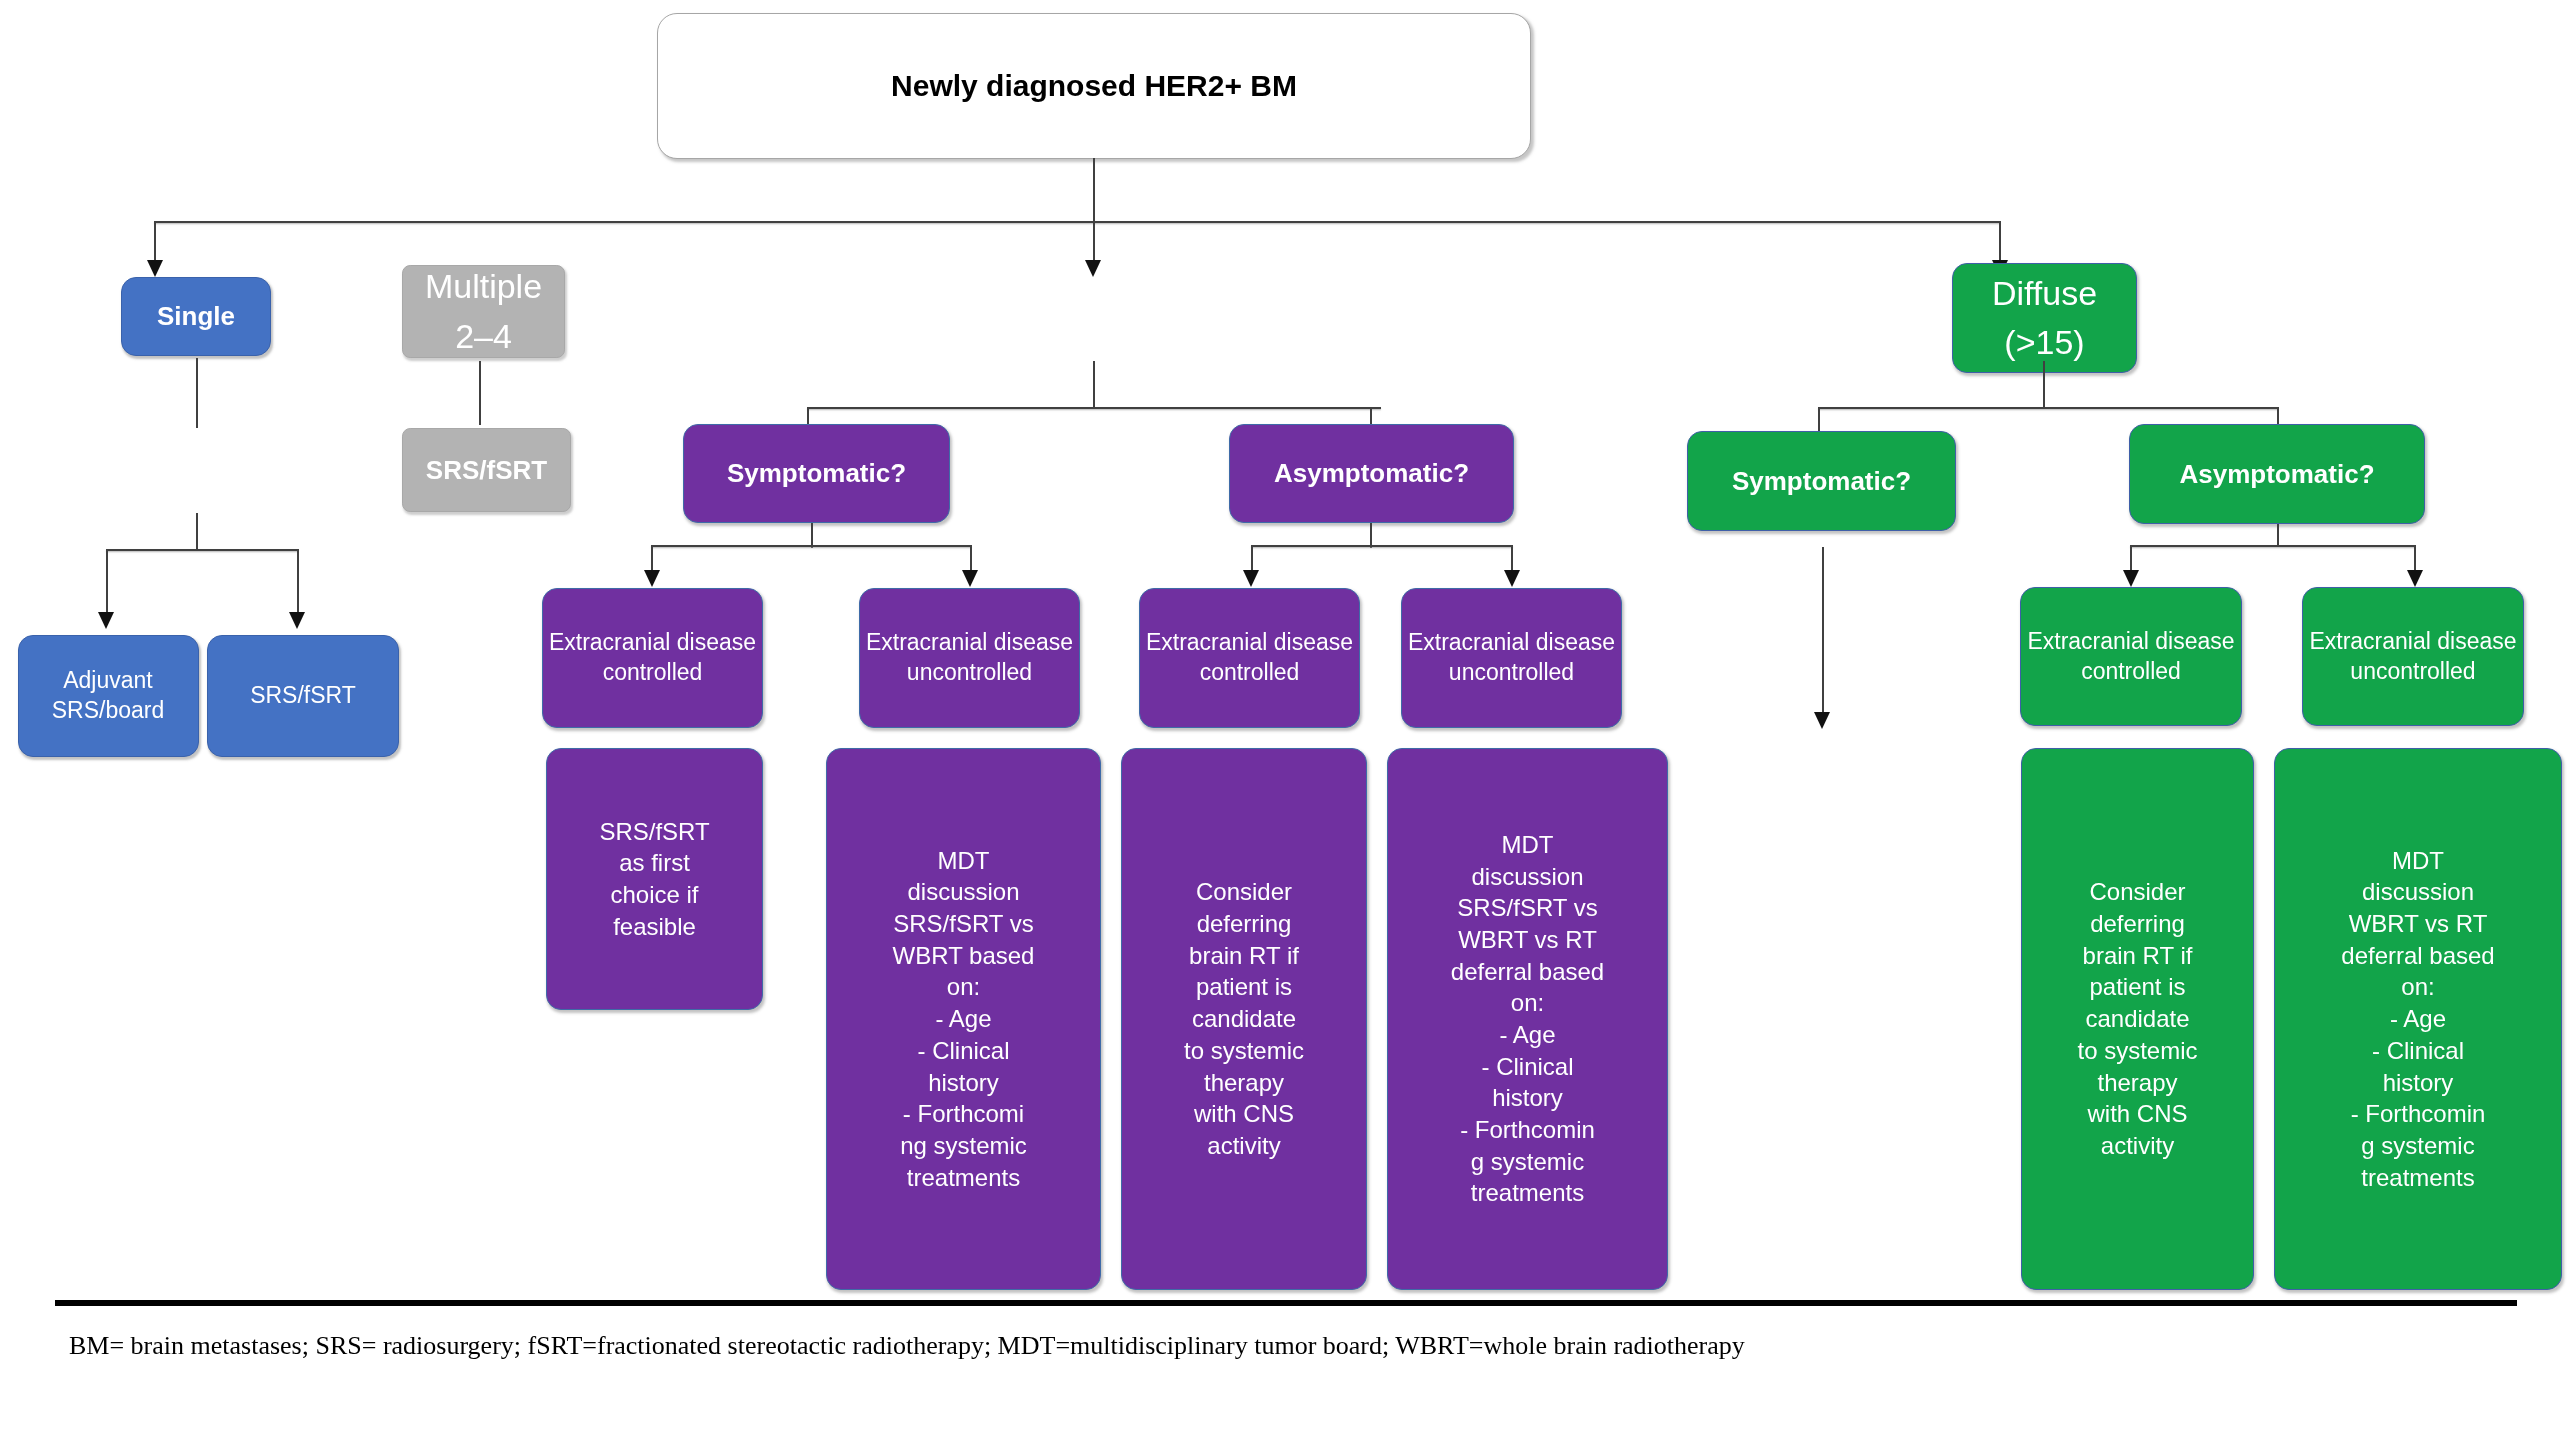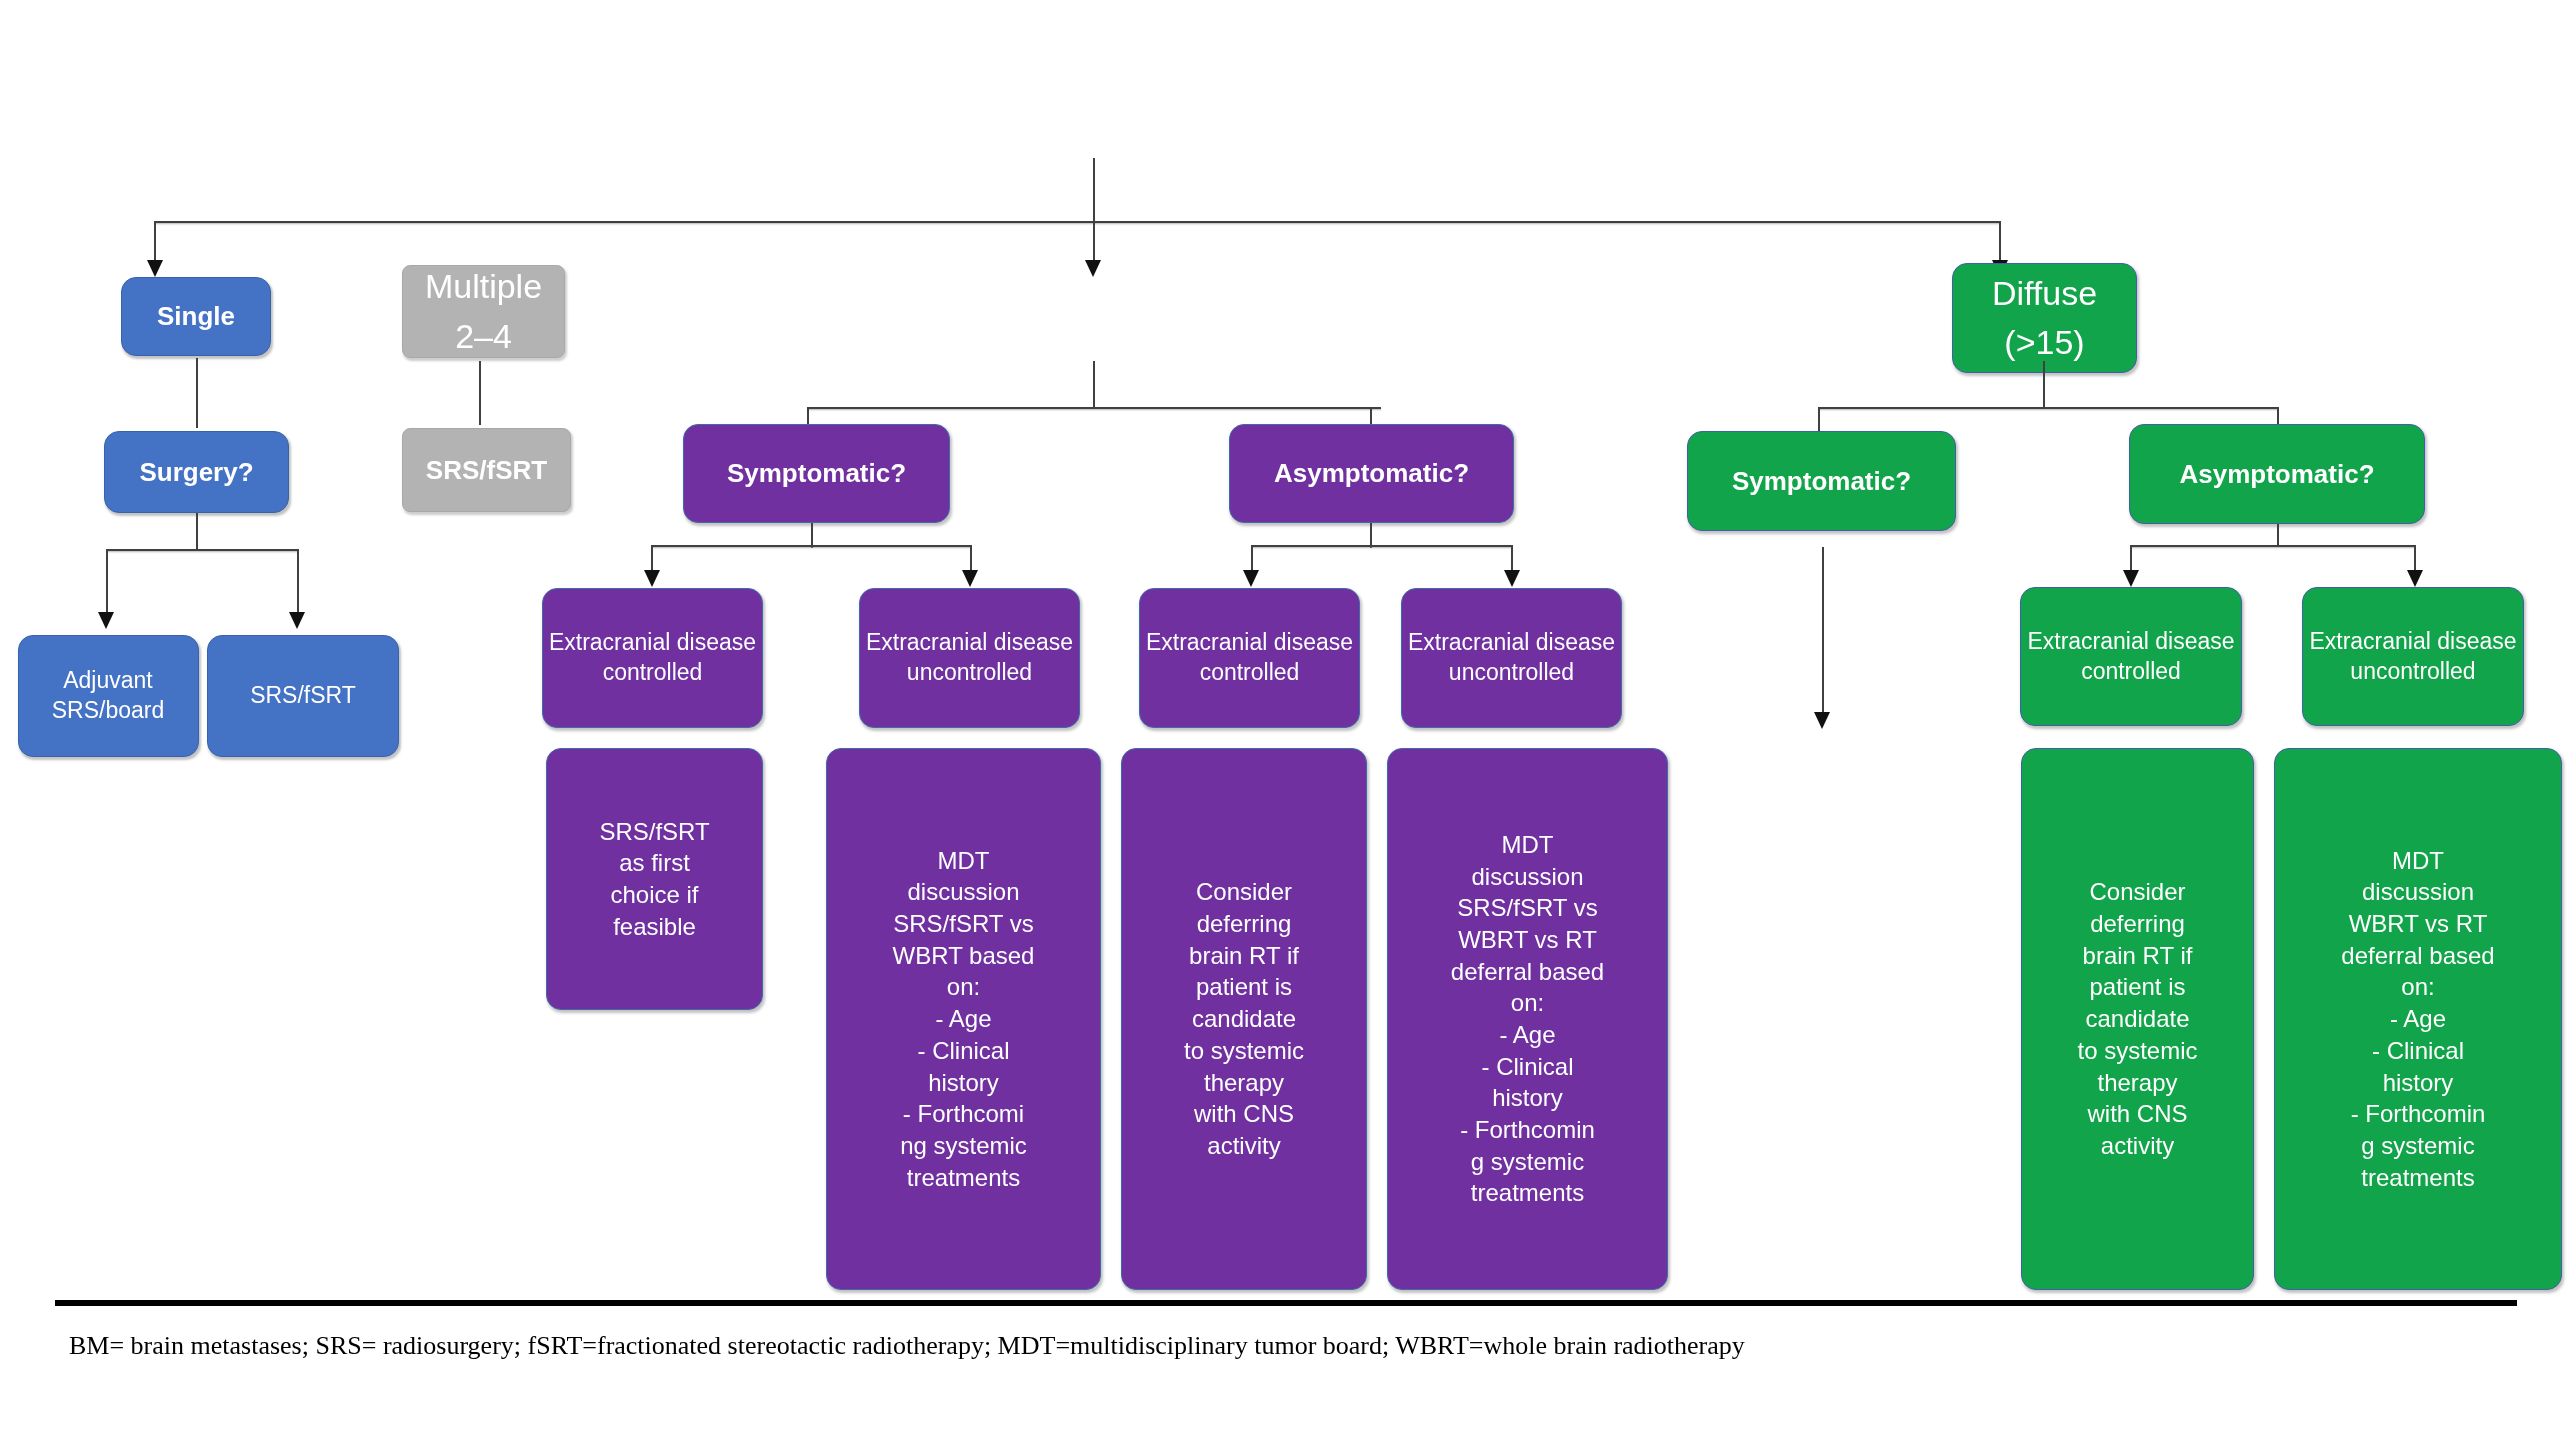--- a/index.html
+++ b/index.html
@@ -33,43 +33,43 @@
 
   .rule{position:absolute;background:#000000;height:6.4px;}
   .legend{position:absolute;font-size:26px;line-height:1.42;color:#000000;
           font-family:Liberation Serif, serif;}
 </style>
 </head>
 <body>
 
 <div id="stage">
 
+  <div class="node root" style="left:657px;top:13px;width:874px;height:146px;font-size:30px;">
+    <span>Newly diagnosed HER2+ BM</span>
+  </div>
 
   <div class="ln vln" style="left:1093px;top:158px;width:1.7px;height:64px;"></div>
 
   <div class="ln hln" style="left:154px;top:221px;width:1846px;"></div>
 
   <div class="ln vln" style="left:154px;top:221px;height:44px;"></div>
   <div class="arw" style="left:147px;top:260px;"></div>
 
   <div class="ln vln" style="left:1093px;top:221px;height:44px;"></div>
   <div class="arw" style="left:1085px;top:260px;"></div>
 
   <div class="ln vln" style="left:1999px;top:221px;height:44px;"></div>
   <div class="arw" style="left:1992px;top:260px;"></div>
 
   <div class="node blue hdr" style="left:121px;top:277px;width:150px;height:79px;">
     <span>Single</span>
   </div>
 
   <div class="ln vln" style="left:196px;top:358px;height:70px;"></div>
 
-  <div class="node blue hdr" style="left:104px;top:431px;width:185px;height:82px;">
-    <span>Surgery?</span>
-  </div>
 
   <div class="ln vln" style="left:196px;top:513px;height:38px;"></div>
   <div class="ln hln" style="left:106px;top:549px;width:192px;"></div>
   <div class="ln vln" style="left:106px;top:549px;height:67px;"></div>
   <div class="arw" style="left:98px;top:612px;"></div>
   <div class="ln vln" style="left:297px;top:549px;height:67px;"></div>
   <div class="arw" style="left:289px;top:612px;"></div>
 
   <div class="node blue stack small" style="left:17.5px;top:635px;width:181px;height:122px;">
     <span>Adjuvant

